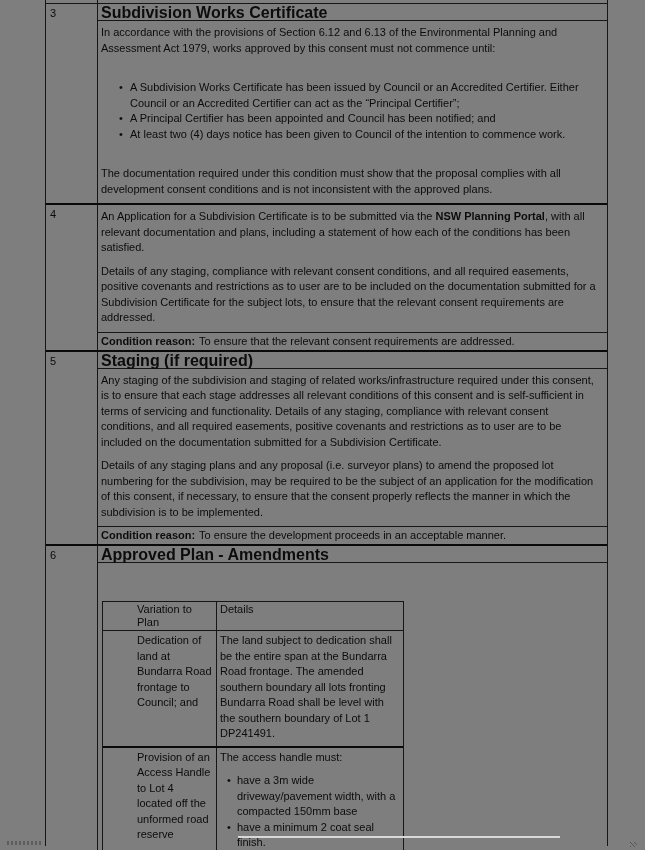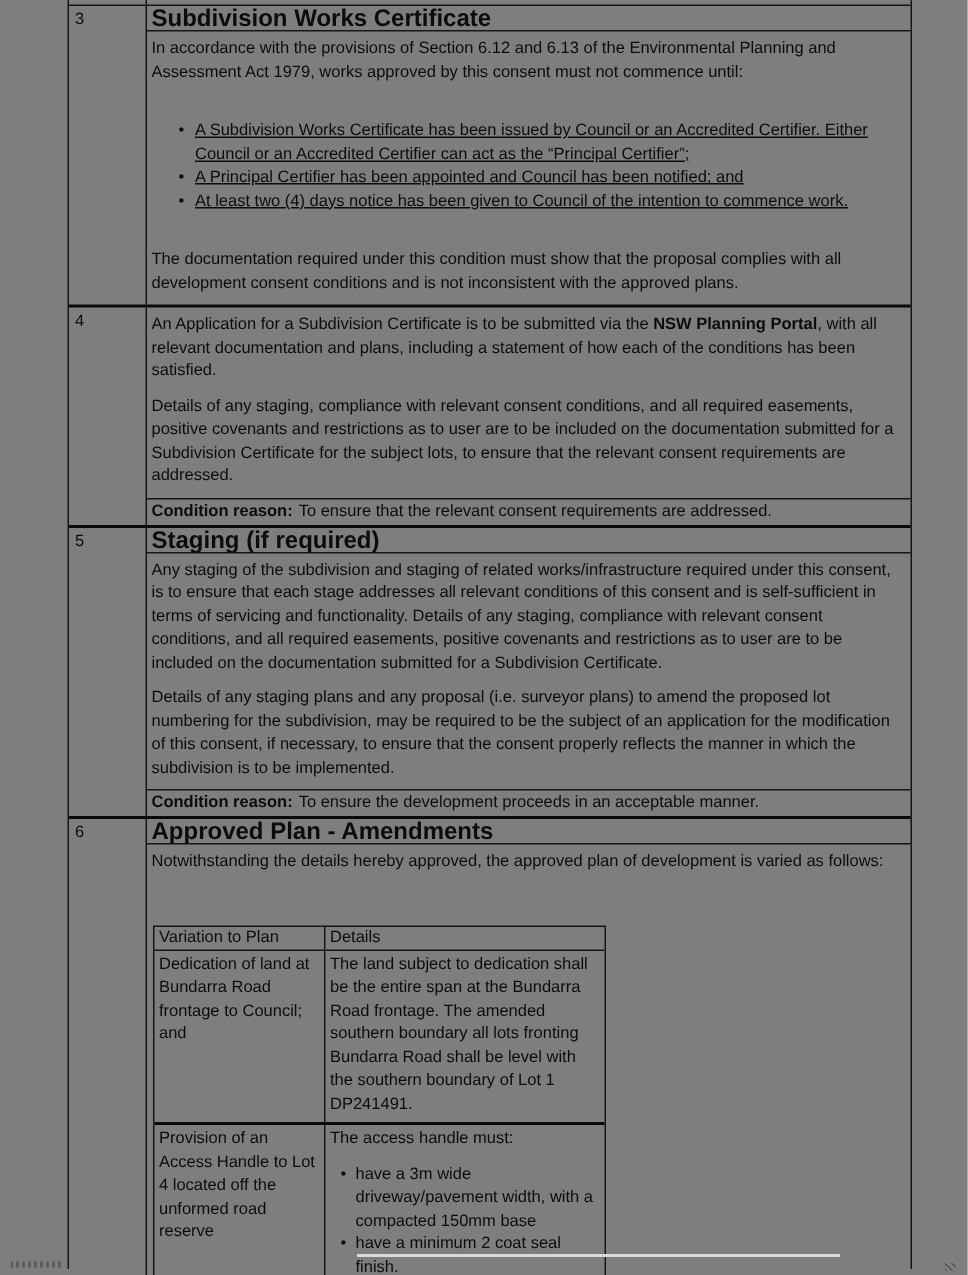--- a/index.html
+++ b/index.html
@@ -42,41 +42,41 @@
     padding: 2px 3px 1px 3px;
     border-bottom: 1.3px solid #161616;
   }
   .cond-body {
     font-size: 11px;
     line-height: 15.5px;
     padding: 4px 5px 6px 3px;
   }
   .cond-body p { margin: 0 0 8px 0; }
   .cond-body p:last-child { margin-bottom: 0; }
-  ul.blist { list-style: none; margin: 24px 0; padding: 0 0 0 29px; text-decoration: underline; }
+  ul.blist { list-style: none; margin: 24px 0; padding: 0 0 0 29px; }
   ul.blist li { position: relative; }
   ul.blist li::before { content: "\2022"; position: absolute; left: -11px; }
   .cond-reason {
     border-top: 1.3px solid #161616;
     font-size: 11px;
     line-height: 13px;
     padding: 2px 3px 2px 3px;
   }
   .cond-reason b { margin-right: 4px; }
   
   .vtable {
     box-sizing: border-box;
     margin: 34px 0 0 1px;
     width: 302px;
     border: 1.3px solid #161616;
     font-size: 11px;
     line-height: 15.5px;
   }
   .vrow { display: grid; grid-template-columns: 114px 1fr; }
-  .vrow > .vcell:first-child { border-right: 1.3px solid #161616; }
+  .vrow > .vcell:first-child { border-right: 1.3px solid #161616; margin-left: 31px; }
   .vhead { border-bottom: 1.3px solid #161616; }
   .vhead .vcell { padding: 1px 3px 1px 3px; line-height: 13px; }
   .vrow1 { border-bottom: 2.2px solid #0a0a0a; }
   .vcell { padding: 2px 4px 4px 3px; min-width: 0; }
   .vcell p { margin: 0; }
   ul.blist-sm { list-style: none; margin: 8px 0 0 0; padding: 0 0 0 17px; }
   ul.blist-sm li { position: relative; }
   ul.blist-sm li::before { content: "\2022"; position: absolute; left: -10px; }
   
   .scanline {
@@ -152,21 +152,20 @@
           <b>Condition reason:</b><span>To ensure the development proceeds in an acceptable manner.</span>
         </div>
       </div>
     </div>
 
     <div class="cond-row cond">
       <div class="num-cell">6</div>
       <div class="content-cell">
         <div class="cond-title">Approved Plan - Amendments</div>
         <div class="cond-body">
-          <p>Notwithstanding the details hereby approved, the approved plan of development is varied as follows:</p>
           <div class="vtable">
             <div class="vrow vhead">
               <div class="vcell">Variation to Plan</div>
               <div class="vcell">Details</div>
             </div>
             <div class="vrow vrow1">
               <div class="vcell">Dedication of land at Bundarra Road frontage to Council; and</div>
               <div class="vcell">The land subject to dedication shall be the entire span at the Bundarra Road frontage.  The amended southern boundary all lots fronting Bundarra Road shall be level with the southern boundary of Lot 1 DP241491.</div>
             </div>
             <div class="vrow">

